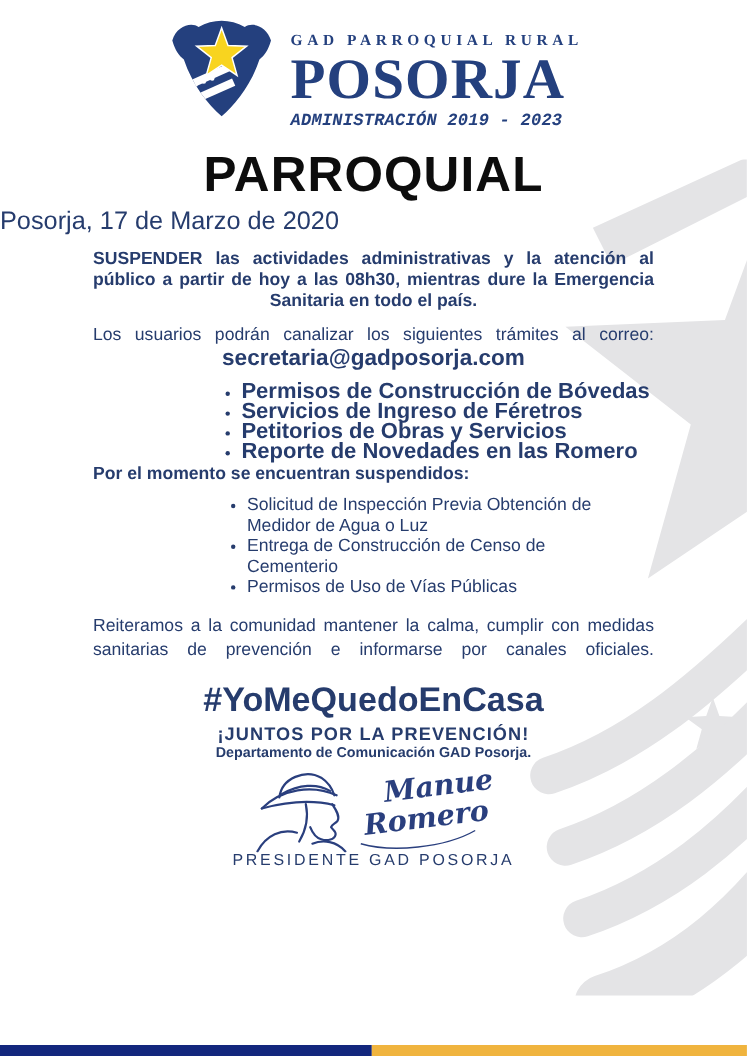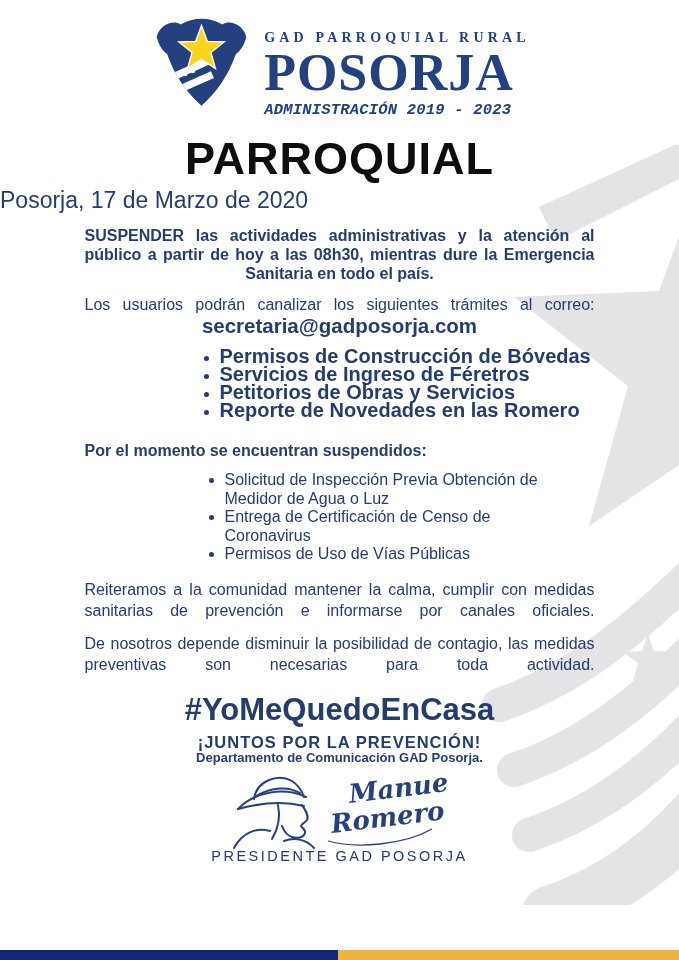--- a/index.html
+++ b/index.html
@@ -40,21 +40,21 @@
   .channel{margin-top:12px; font-size:16px; text-align:justify; text-align-last:justify; line-height:19px;}
   .email{margin-top:0; text-align:center; font-weight:bold; font-size:20.5px; line-height:24px;}
 
   ul.blist{list-style:disc outside; margin-top:9px;}
   ul.services{padding-left:135px;}
   ul.services li{font-size:20px; line-height:18px;font-weight:bold;}
   ul.suspended{margin-top:11px; padding-left:140px;}
   ul.suspended li{font-size:16px; line-height:18.5px; max-width:335px;}
   ul.blist li::marker{color:var(--navy); font-size:15px;}
 
-  .subhead{margin-top:22px; font-weight:bold; font-size:16px; text-align:left; line-height:19px;}
+  .subhead{margin-top:2px; font-weight:bold; font-size:16px; text-align:left; line-height:19px;}
   .reiterate{margin-top:15px;}
   .closing{margin-top:12px;}
 
   .hashtag{margin-top:22px; text-align:center; font-weight:bold; font-size:31px; line-height:26px;}
   .slogan{margin-top:11px; text-align:center; font-weight:bold; font-size:16.5px;
           letter-spacing:1px; line-height:17px;}
   .attn{margin-top:10px; text-align:center; font-weight:bold; font-size:10.5px; line-height:11px;}
   .dept{margin-top:1px; text-align:center; font-weight:bold; font-size:13px; line-height:12px;}
 
   .sig-svg{display:block; margin:5px auto 0; width:215px; height:80px;}
@@ -129,27 +129,26 @@
 
           <li>Reporte de Novedades en las Romero</li>
         </ul>
 
       <p class="subhead">Por el momento se encuentran suspendidos:</p>
 
       <ul class="blist suspended">
 
           <li>Solicitud de Inspección Previa Obtención de Medidor de Agua o Luz</li>
 
-          <li>Entrega de Certificación de Censo de Coronavirus</li>
+          <li>Entrega de Construcción de Censo de Cementerio</li>
 
           <li>Permisos de Uso de Vías Públicas</li>
         </ul>
 
       <p class="para-j reiterate">Reiteramos a la comunidad mantener la calma, cumplir con medidas sanitarias de prevención e informarse por canales oficiales.</p>
-      <p class="para-j closing">De nosotros depende disminuir la posibilidad de contagio, las medidas preventivas son necesarias para toda actividad.</p>
     </div>
 
     <div class="hashtag">#YoMeQuedoEnCasa</div>
     <div class="slogan">¡JUNTOS POR LA PREVENCIÓN!</div>
 
     <div class="dept">Departamento de Comunicación GAD Posorja.</div>
 
     <svg class="sig-svg" viewBox="0 0 215 80" aria-hidden="false">
       <g fill="none" stroke="#2a3f7e" stroke-width="2" stroke-linecap="round">
         <path d="M6,40 C24,22 52,18 74,28"></path>

